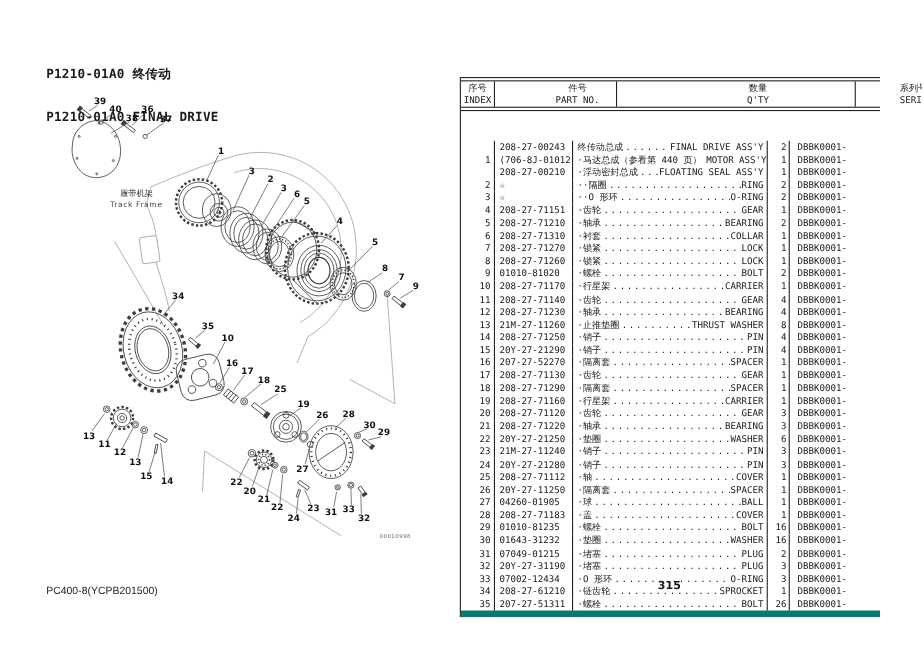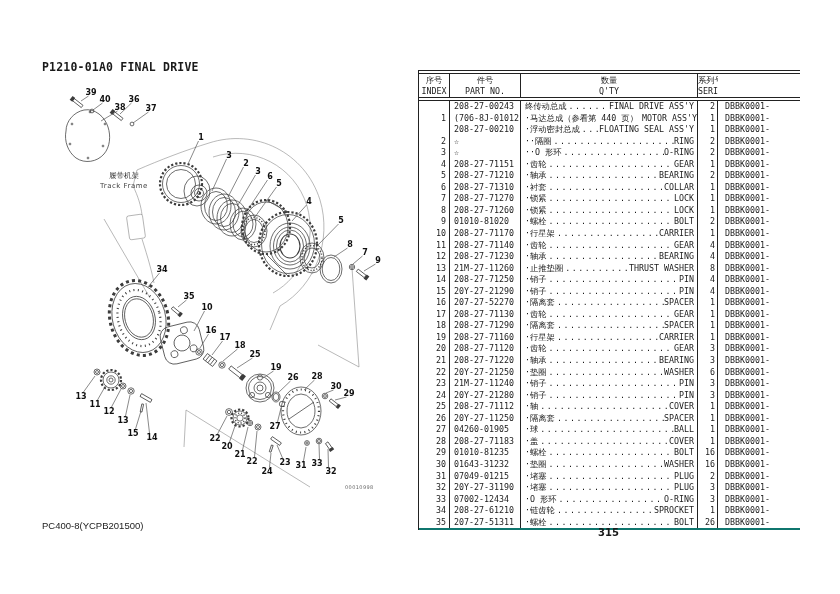--- a/index.html
+++ b/index.html
@@ -22,48 +22,49 @@
   .callout{font-family:"DejaVu Sans", sans-serif;font-size:8px;font-weight:bold;fill:#111;text-anchor:middle;}
   .frame-label{font-family:"DejaVu Sans", sans-serif;font-size:7.5px;fill:#333;text-anchor:middle;}
   .frame-label-en{font-family:"DejaVu Sans", sans-serif;font-size:7px;fill:#444;text-anchor:middle;letter-spacing:0.5px;}
   .fig-code{font-family:"DejaVu Sans", sans-serif;font-size:5px;fill:#666;letter-spacing:0.4px;}
   
   .ptable{position:absolute;left:418px;top:70px;width:381px;border-left:1px solid #222;
           font-size:8.3px;}
   .hline2{height:2px;border-top:1px solid #222;border-bottom:1px solid #222;}
   .tr{display:grid;grid-template-columns:31px 71px 177px 20px 1fr;align-items:stretch;}
   .tr > div{overflow:hidden;white-space:nowrap;}
-  .th{height:23px;}
+  .th{height:23px;gap:40px;}
   .th .hc{border-right:1px solid #222;text-align:center;display:flex;flex-direction:column;justify-content:center;}
   .th .hc:last-child{border-right:none;text-align:center;}
   .th .hc div{line-height:11px;font-size:8.3px;}
-  .tbody{border-bottom:2px solid #0f766e;}
+  .tbody{border-bottom:6px solid #0f766e;margin-top:27px;}
   .tbody .tr{height:11.55px;line-height:11.55px;}
   .td{border-right:1px solid #222;}
   .td:last-child{border-right:none;}
   .c-idx{text-align:right;padding-right:3px;}
   .c-part{padding-left:4px;}
   .c-desc{display:flex;padding-left:4px;padding-right:3px;}
   .c-desc .cn{flex:none;}
   .c-desc .dots{flex:1;overflow:hidden;white-space:nowrap;letter-spacing:1.5px;padding:0 2px;color:#1a1a1a;}
   .c-desc .en{flex:none;}
   .c-qty{text-align:right;padding-right:2px;}
   .c-ser{padding-left:7px;}
   
   .pageno{position:absolute;left:418px;top:527px;width:381px;text-align:center;
           font-size:10px;font-weight:bold;font-family:"DejaVu Sans", sans-serif;}
-  .footer{position:absolute;left:42px;top:520px;font-size:9.5px;
+  .footer{position:absolute;left:42px;top:532px;font-size:9.5px;
           font-family:"Liberation Sans", sans-serif;color:#222;}
 </style>
 </head>
 <body>
 
 <div class="page">
 
   <div class="title">
+    <div>P1210-01A0 终传动</div>
     <div>P1210-01A0 FINAL DRIVE</div>
   </div>
 
   <svg class="diagram" width="420" height="478" viewBox="0 58 420 478">
 
     <g>
       <path class="thin" d="M 209,143 C 255,128 305,152 320,200 C 332,240 316,285 280,306"></path>
       <path class="thin" d="M 213,157 C 252,144 295,166 307,206 C 317,241 303,276 273,293"></path>
       <path class="thin" d="M 209,143 C 186,150 160,160 137,170 L 133,186 C 138,196 141,206 142,215"></path>
       <rect class="thin" x="128" y="215" width="16" height="24" rx="2" transform="rotate(-8 136 227)"></rect>

